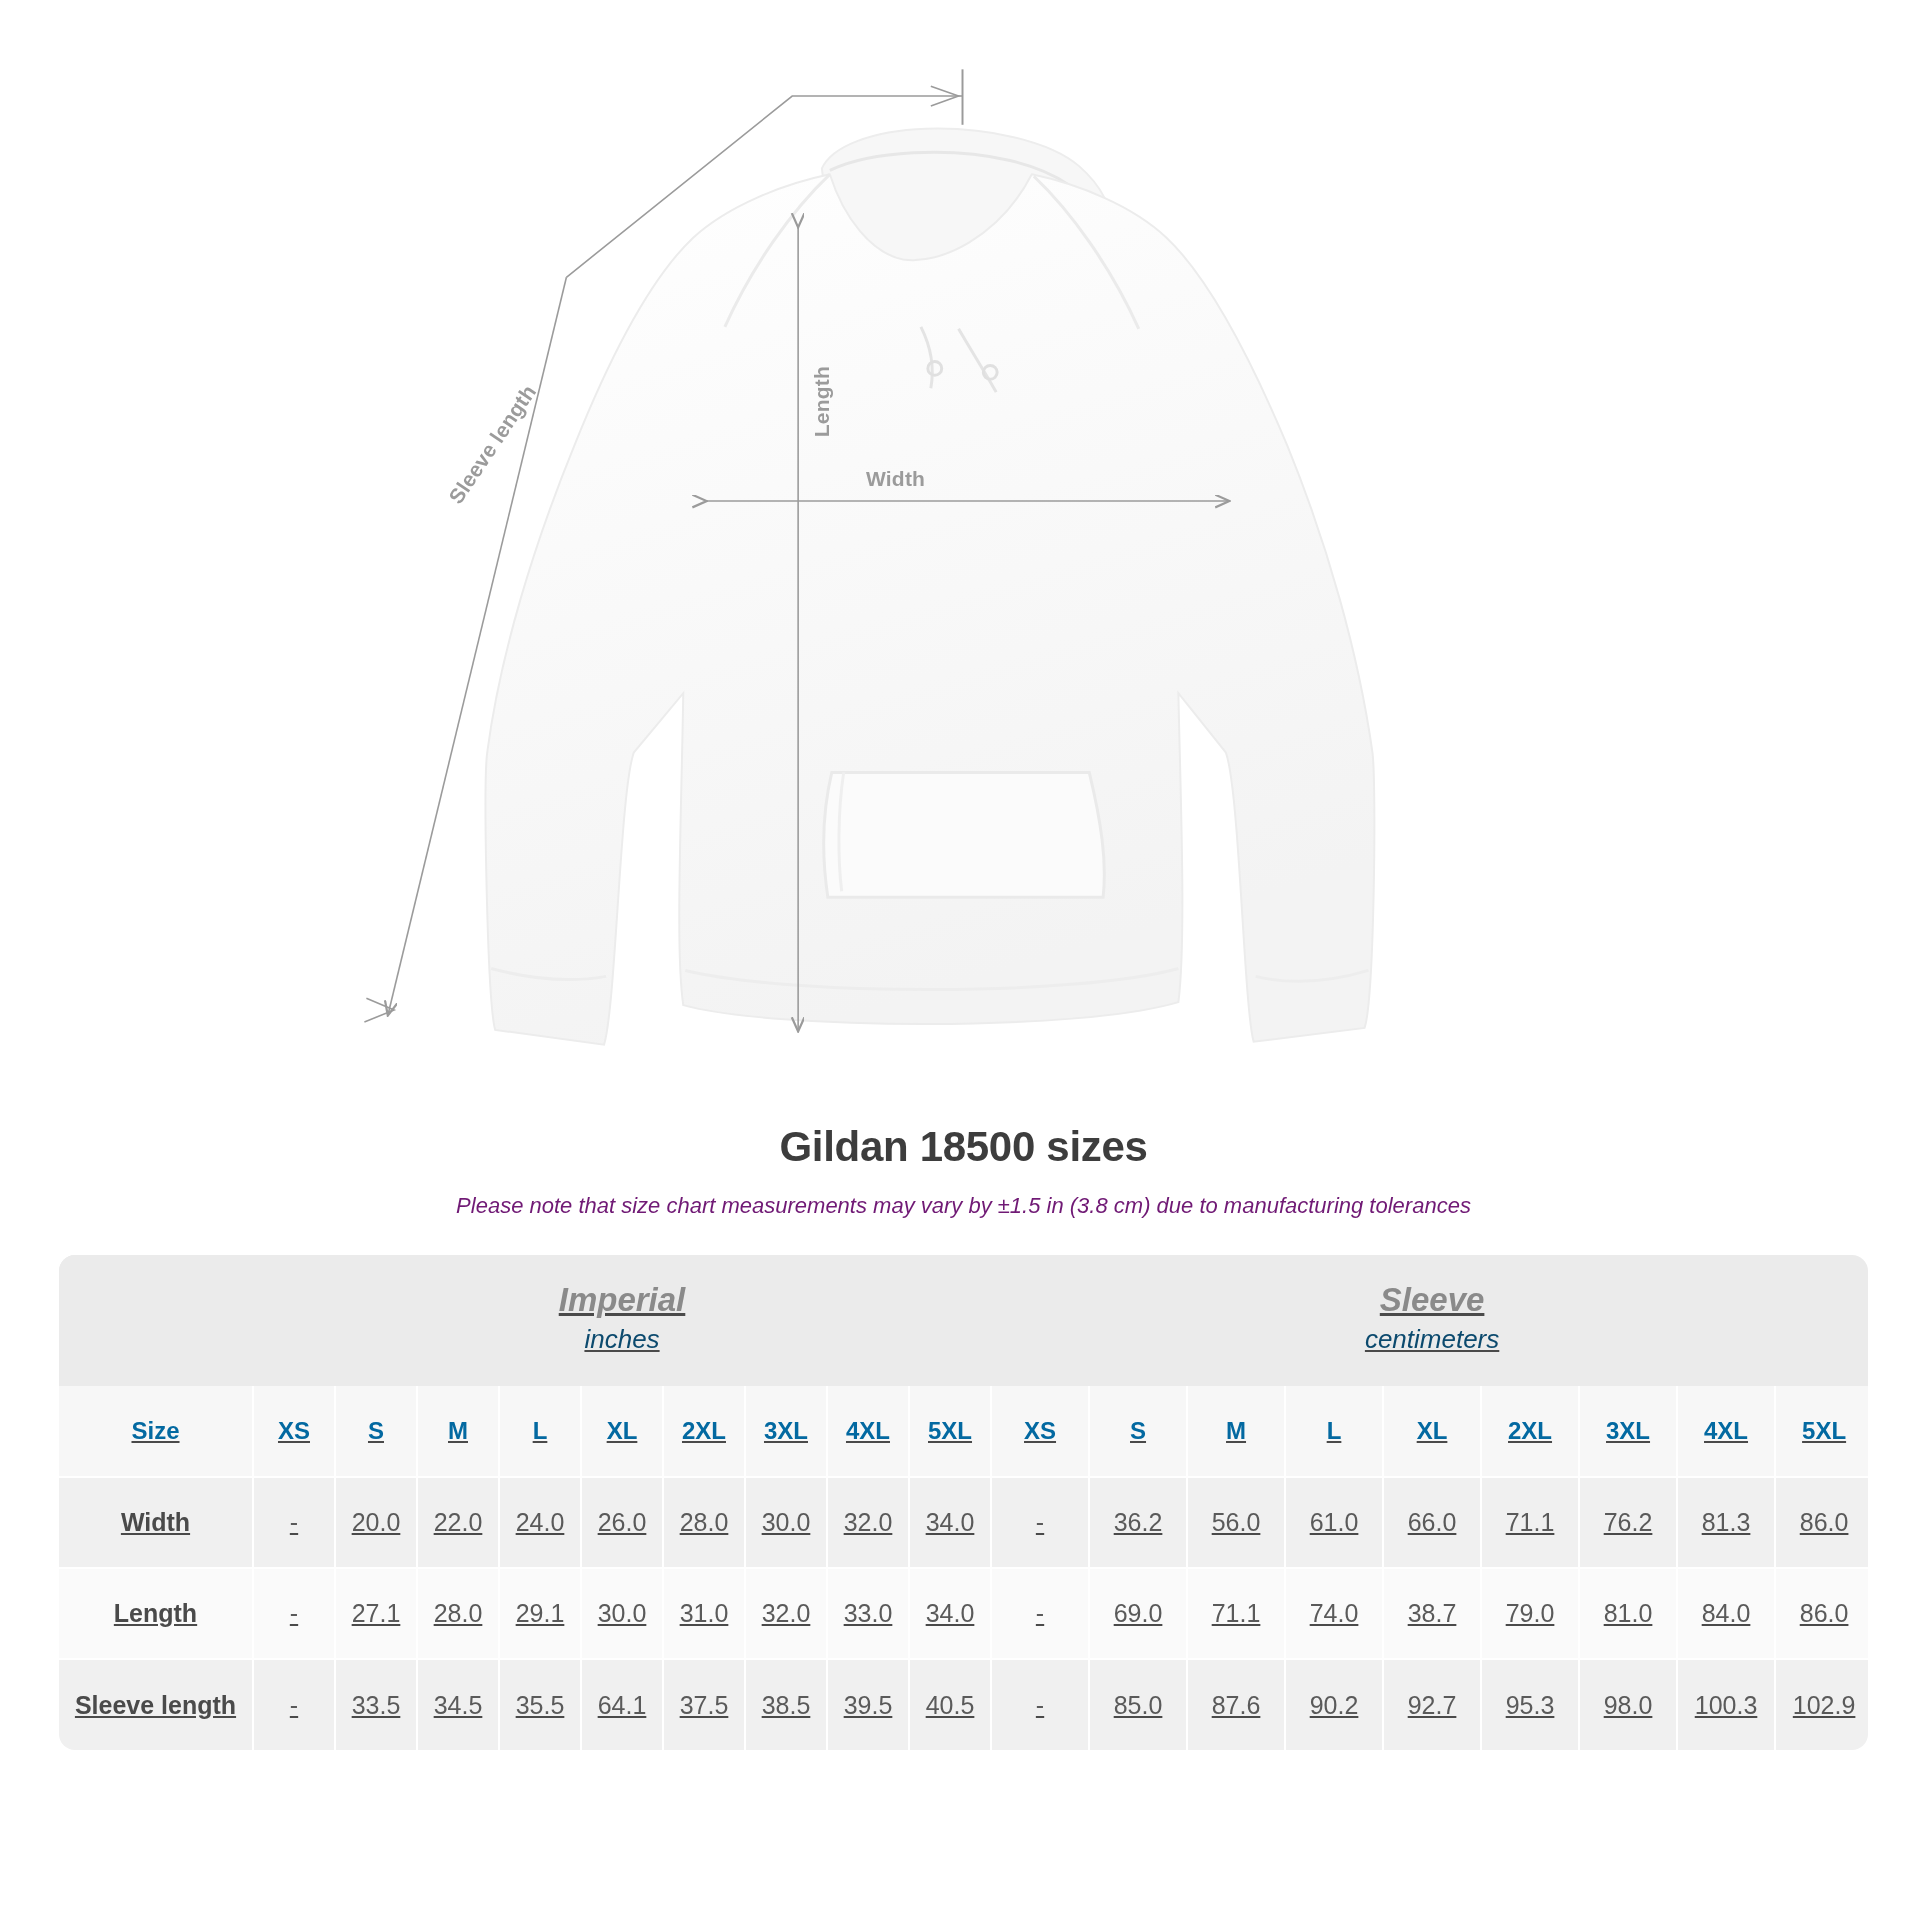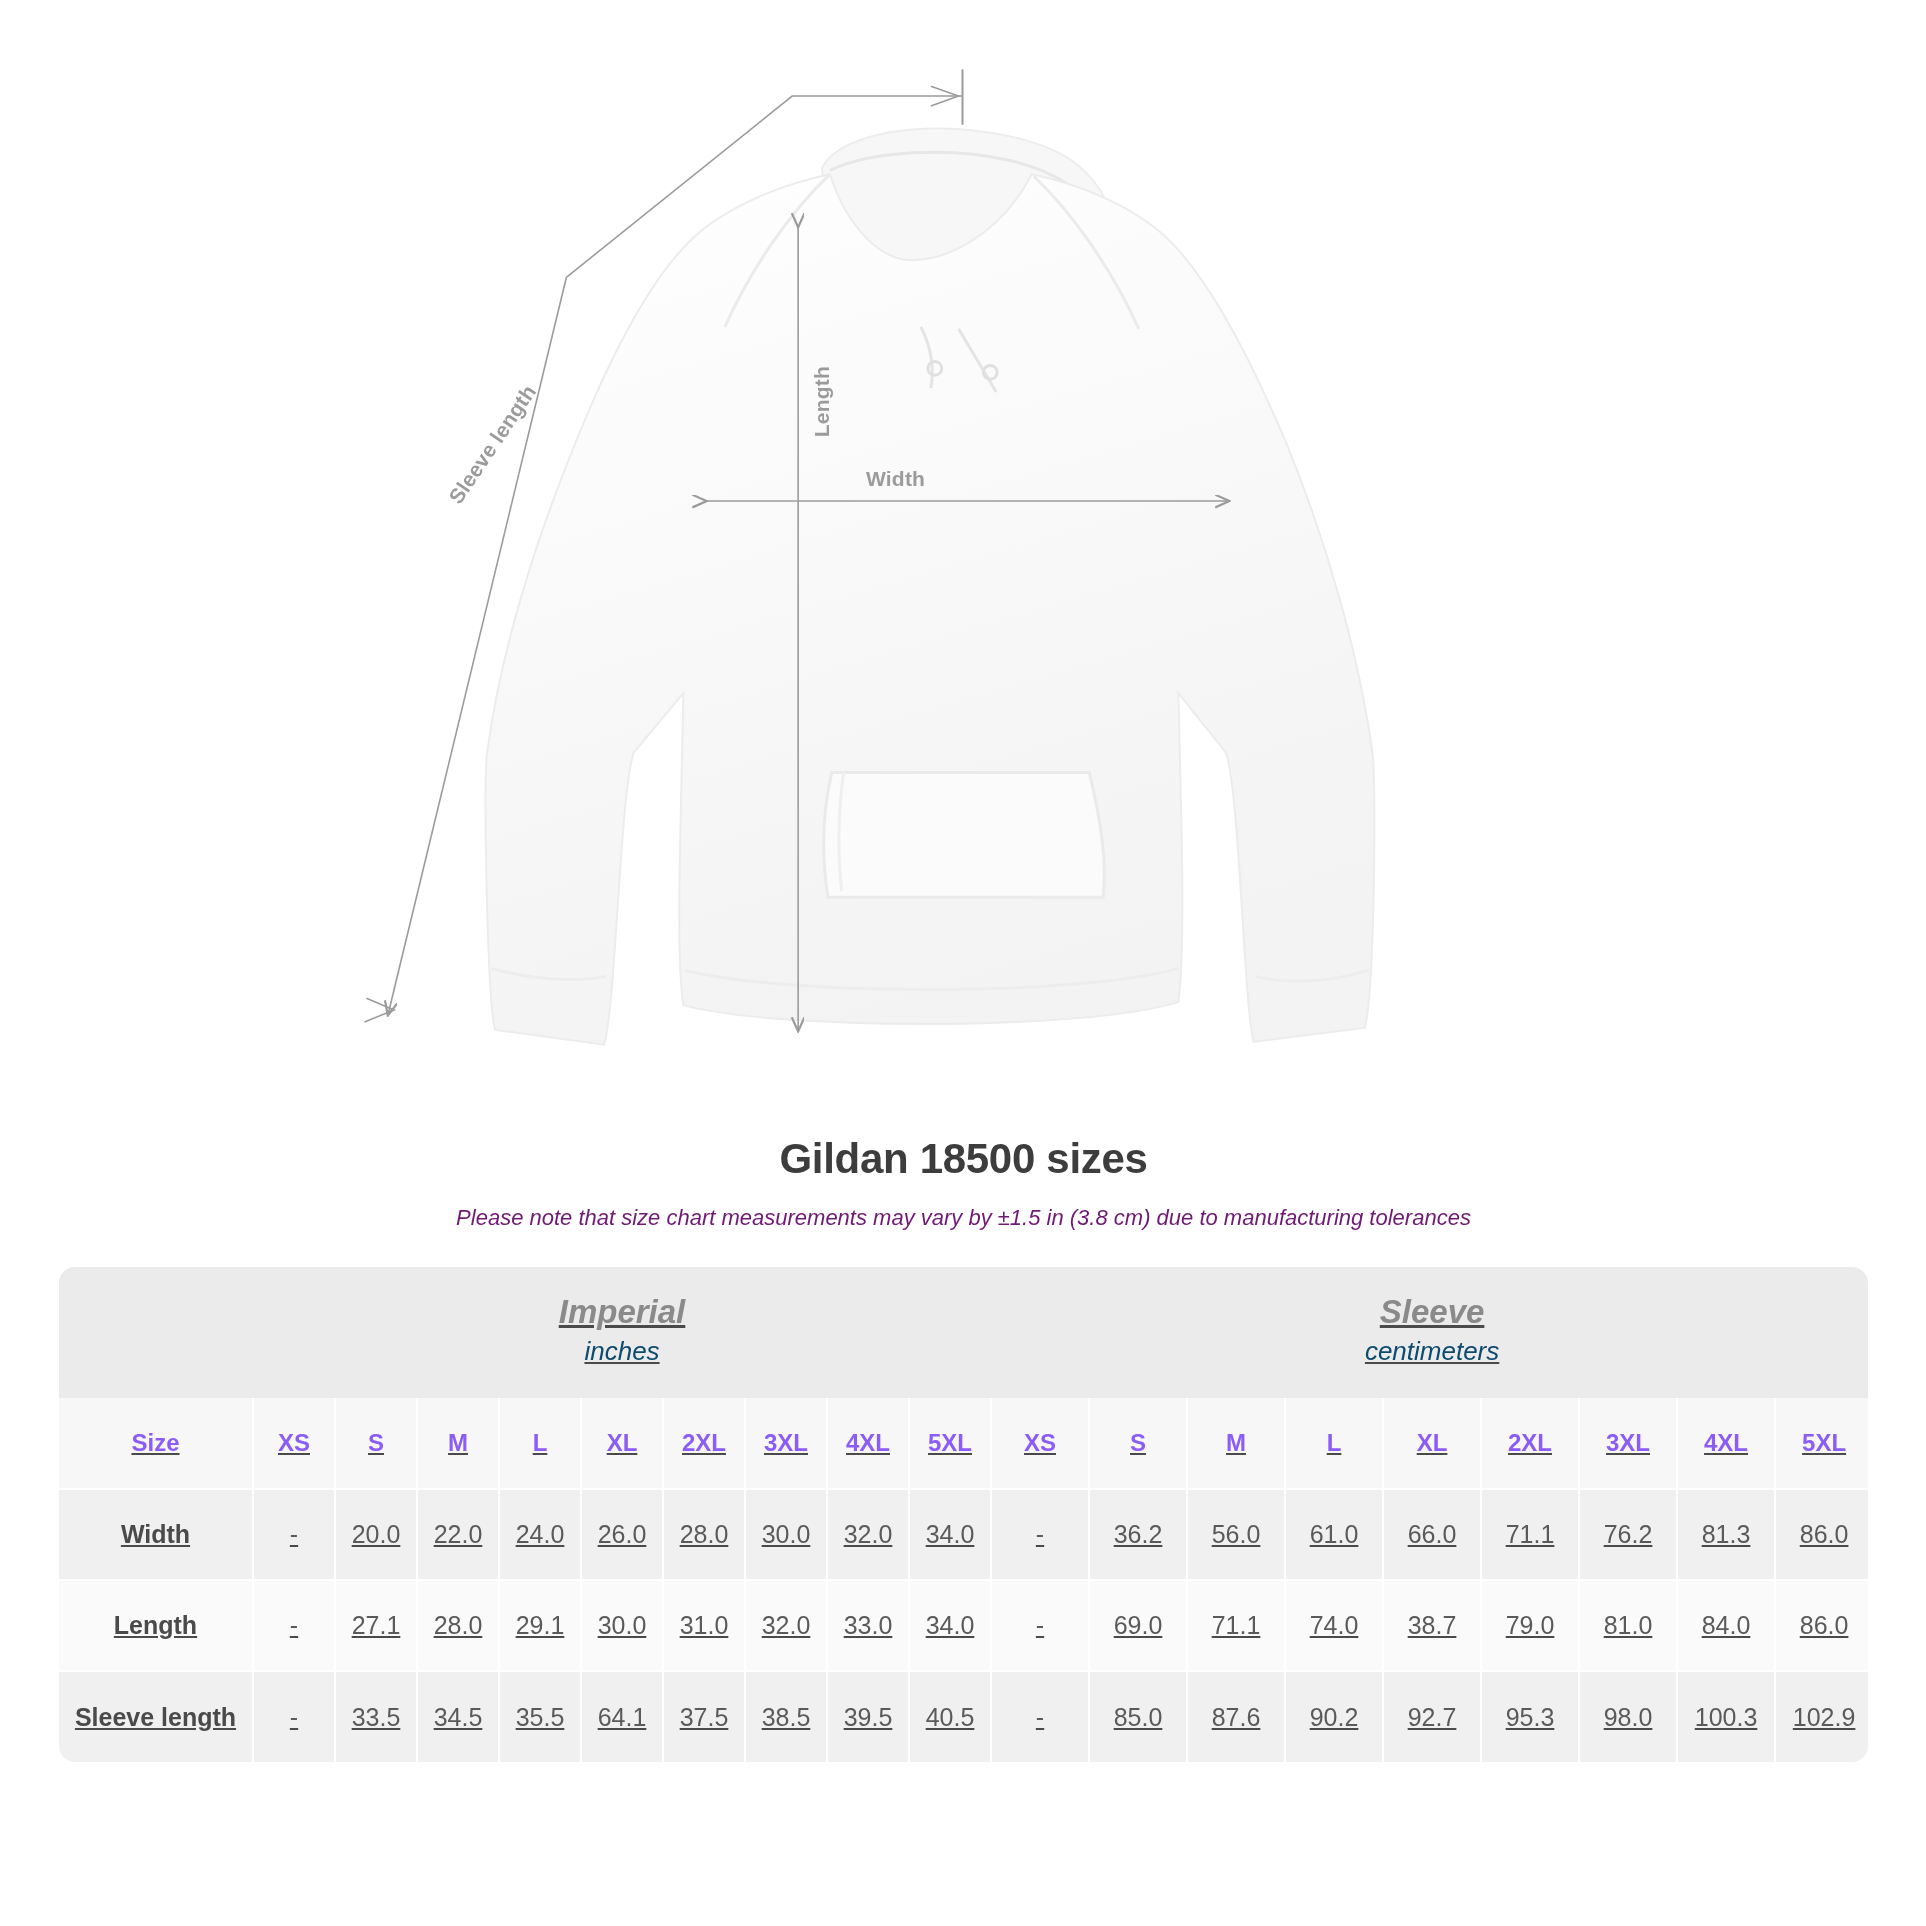--- a/index.html
+++ b/index.html
@@ -50,21 +50,21 @@
 
   
   .title-block {
     text-align: center;
     margin-top: 4px;
   }
   .chart-title {
     font-size: 42px;
     font-weight: bold;
     color: #3d3d3d;
-    margin: 16px;
+    margin: 4px;
     letter-spacing: -0.3px;
   }
   .chart-note {
     font-size: 22px;
     font-style: italic;
     color: #701a75;
     margin-top: 22px;
   }
 
   
@@ -103,21 +103,21 @@
   }
   .row-header-cell {
     background: #ebebeb;
   }
   tr.size-row {
     height: 91px;
     background: #f7f7f7;
   }
   tr.size-row td {
     font-size: 24px;
-    color: #8b5cf6;
+    color: #0369a1;
     font-weight: bold;
     border-right: 2px solid #ffffff;
   }
   tr.data-row {
     height: 91px;
   }
   tr.data-row.shade {
     background: #f0f0f0;
   }
   tr.data-row.plain {

